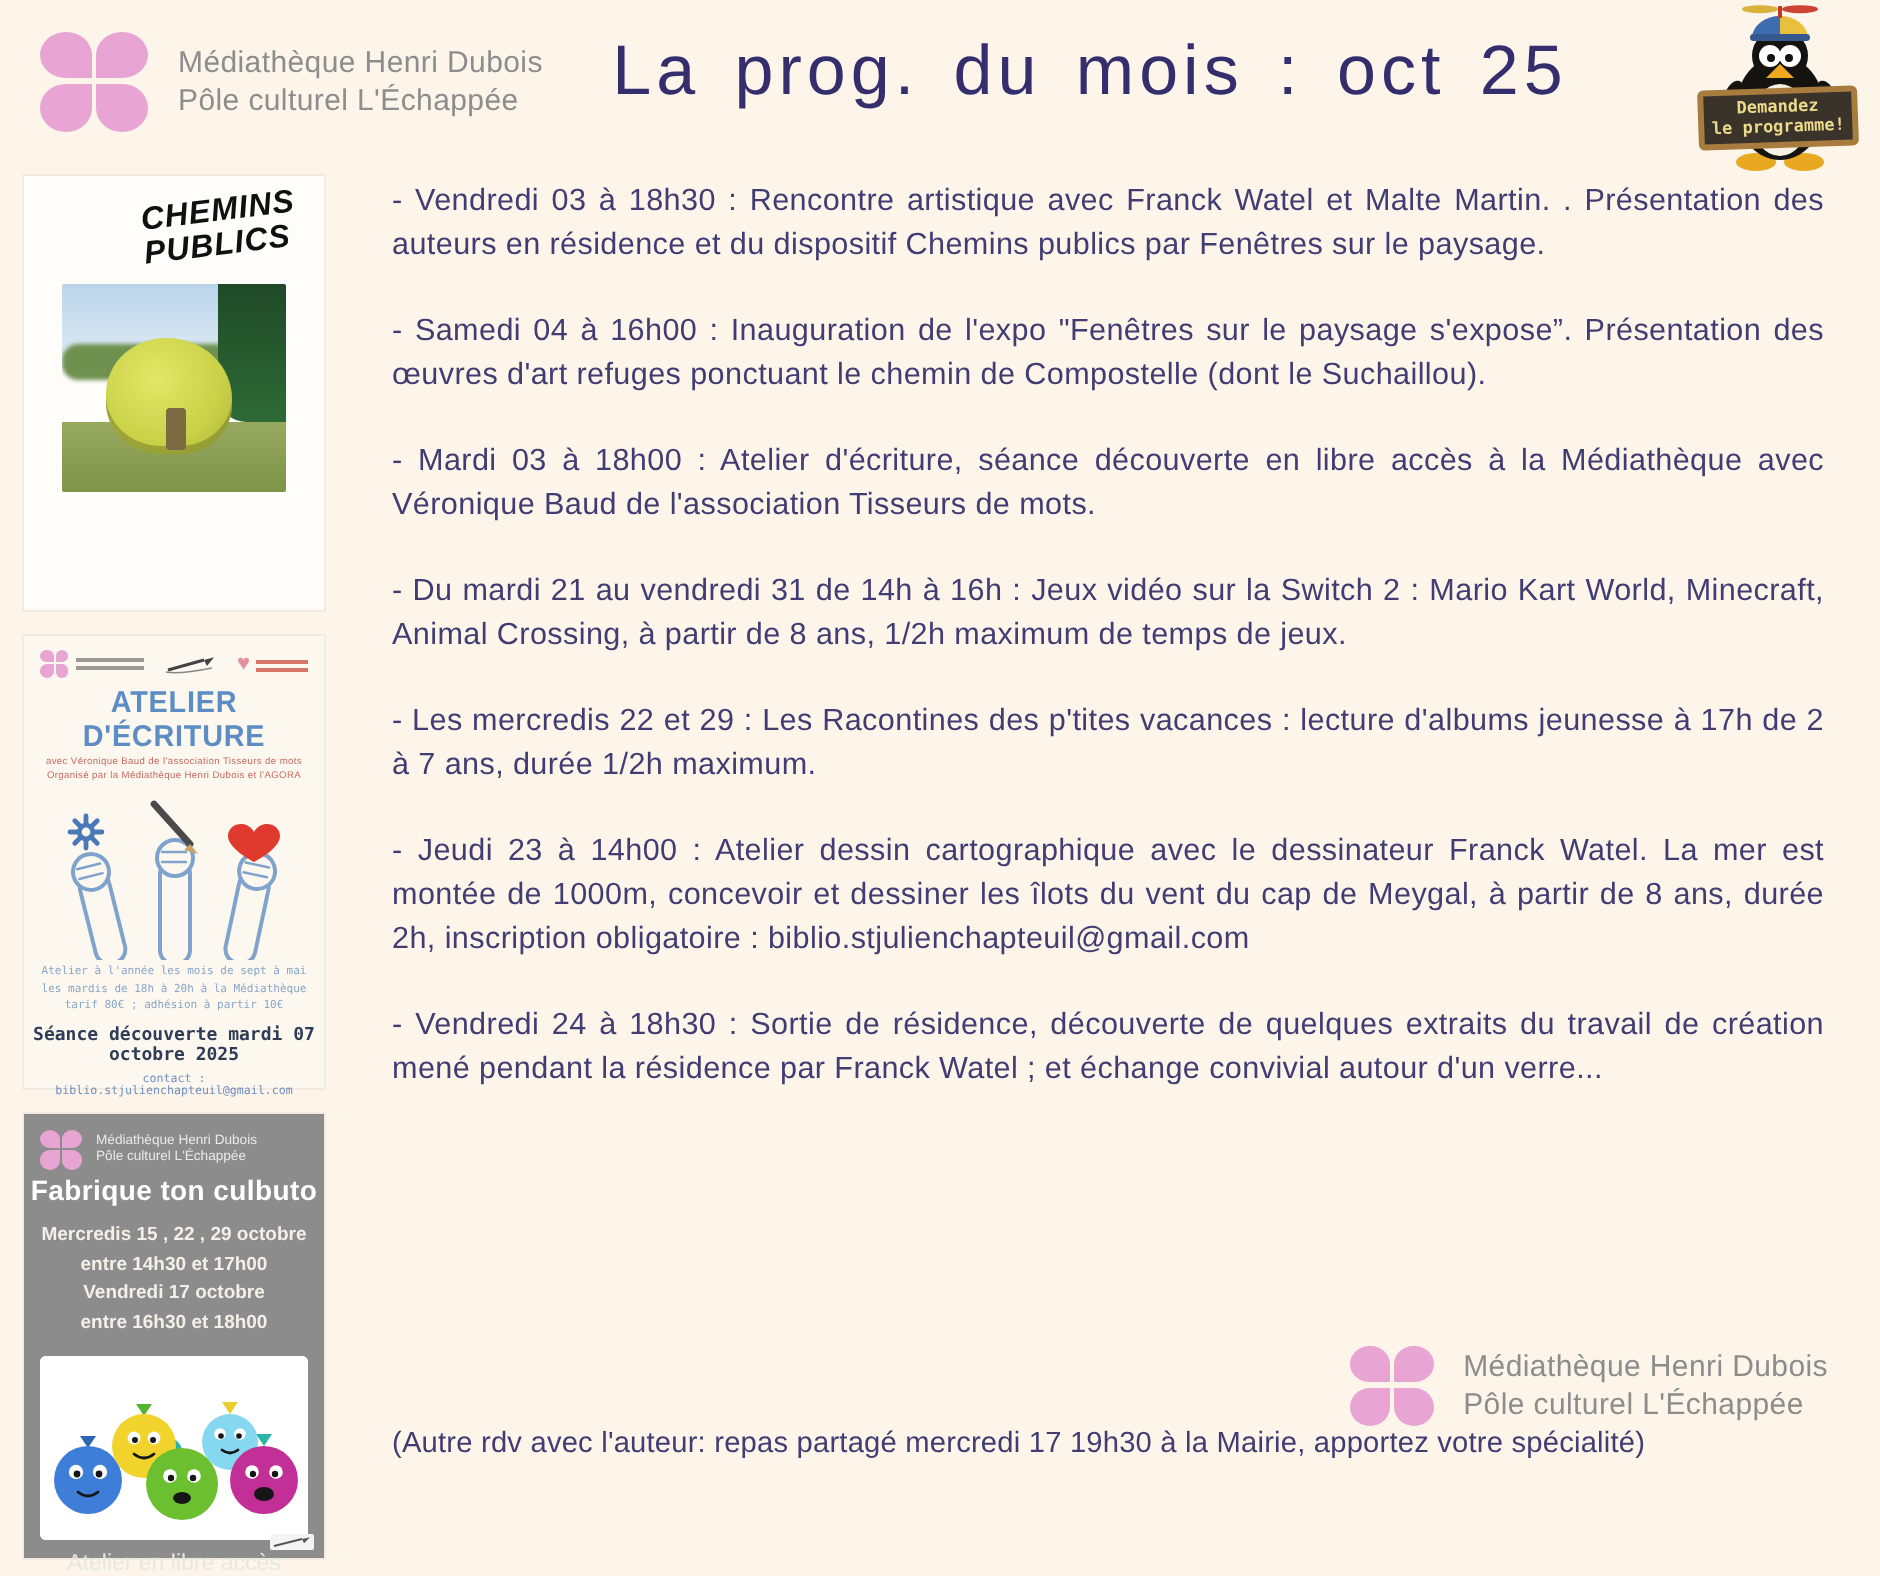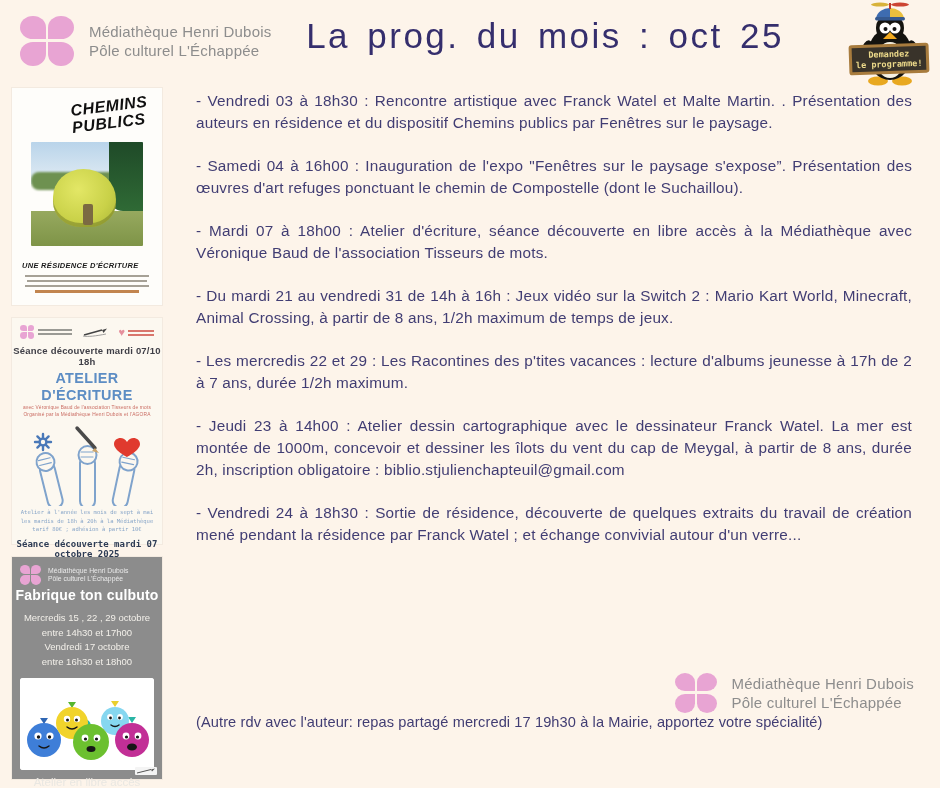--- a/index.html
+++ b/index.html
@@ -66,21 +66,21 @@
   .p2-credit{font-size:4.8px;color:#c96a60;text-align:center;line-height:6.5px;margin-top:2px;letter-spacing:.2px;}
   .p2-art{display:block;margin:2px auto 0;}
   .p2-info{font-size:5.5px;color:#8aa7c9;text-align:center;line-height:8.5px;margin-top:2px;font-family:"DejaVu Sans Mono",monospace;}
   .p2-date{font-size:9px;font-weight:bold;color:#2e3c55;text-align:center;margin-top:5px;font-family:"DejaVu Sans Mono",monospace;}
   .p2-contact{font-size:5.8px;color:#6f8fc0;text-align:center;margin-top:4px;font-family:"DejaVu Sans Mono",monospace;}
 
   
   .p3-logorow{display:flex;align-items:center;gap:6px;padding:8px 8px 0;}
   .p3-logotext{color:#e9e9e9;font-size:6.8px;line-height:8.5px;}
   .p3-title{color:#fff;font-weight:bold;font-size:14px;text-align:center;margin-top:2px;letter-spacing:.2px;}
-  .p3-sched{color:#f3f0ea;font-weight:normal;font-size:9.5px;text-align:center;line-height:14.5px;margin-top:8px;}
+  .p3-sched{color:#f3f0ea;font-weight:bold;font-size:9.5px;text-align:center;line-height:14.5px;margin-top:8px;}
   .p3-photo{width:134px;height:92px;background:#fff;border-radius:3px;margin:9px auto 0;overflow:hidden;}
   .p3-access{color:#e9e7e2;font-size:11.5px;text-align:center;margin-top:6px;}
   .p3-chip{position:absolute;right:5px;bottom:4px;width:22px;height:8px;background:#f4f4f4;border-radius:1px;}
   .p3-chip svg{display:block;}
 
   
   .events{position:absolute;left:196px;top:90px;width:716px;color:#413d73;}
   .events p{margin:0 0 21px;font-size:15.3px;line-height:22px;text-align:justify;
             white-space:pre-line;letter-spacing:.2px;}
   .note{position:relative;margin-top:-17px;font-size:14.6px;line-height:21px;color:#413d73;letter-spacing:.1px;}
@@ -142,24 +142,20 @@
       <div class="l2">PUBLICS</div>
     </div>
     <div class="photo1">
       <div class="ph-sky"></div>
       <div class="ph-treeline"></div>
       <div class="ph-treeR"></div>
       <div class="ph-grass"></div>
       <div class="ph-dome"></div>
       <div class="ph-door"></div>
     </div>
-    <div class="cp-bottom">
-      <span class="cp-residence">UNE RÉSIDENCE D'ÉCRITURE</span>
-      <span class="bars"><i class="b1"></i><i class="b2"></i><i class="b3"></i><i class="b4 accent"></i></span>
-    </div>
   </div>
 
   <div class="poster poster2">
     <div class="p2-logos">
       <span class="p2-logomini">
         <span class="pinwheel pw-xs">
             <i class="p1"></i>
             <i class="p2"></i>
             <i class="p3"></i>
             <i class="p4"></i>
@@ -175,21 +171,20 @@
         <path d="M1,10 C6,11 14,10 24,8" stroke="#888" stroke-width=".8" fill="none"></path>
       </svg>
       <span class="p2-logomini">
         <span class="p2-heart">♥</span>
         <span>
             <i class="p2-redbar"></i>
             <i class="p2-redbar"></i>
           </span>
       </span>
     </div>
-    <div class="p2-seance">Séance découverte mardi 07/10 18h</div>
     <div class="p2-title">ATELIER D'ÉCRITURE</div>
     <div class="p2-credit">
       <div>avec Véronique Baud de l'association Tisseurs de mots</div>
       <div>Organisé par la Médiathèque Henri Dubois et l'AGORA</div>
     </div>
     <svg class="p2-art" width="136" height="86" viewBox="0 0 136 86">
       <g stroke="#7fa3cc" stroke-width="2" fill="#fcf8f0" stroke-linecap="round">
         <g transform="rotate(-14 34 70)">
           <rect x="26" y="42" width="15" height="46" rx="7"></rect>
           <circle cx="33.5" cy="41" r="9"></circle>
@@ -297,21 +292,21 @@
           <path d="M2,6 L16,2.5" stroke="#555" stroke-width="1" fill="none"></path>
           <path d="M16,2.5 L20,1.6 L17,4.6" fill="#555"></path>
         </svg>
     </span>
   </div>
 
   <div class="events">
 
   <p>- Vendredi 03 à 18h30 : Rencontre artistique avec Franck Watel et Malte Martin. . Présentation des auteurs en résidence et du dispositif Chemins publics par Fenêtres sur le paysage.</p>
       <p>- Samedi 04 à 16h00 : Inauguration de l'expo "Fenêtres sur le paysage s'expose”. Présentation des œuvres d'art refuges ponctuant le chemin de Compostelle (dont le Suchaillou).</p>
-      <p>- Mardi 07 à 18h00 : Atelier d'écriture, séance découverte en libre accès à la Médiathèque avec Véronique Baud de l'association Tisseurs de mots.</p>
+      <p>- Mardi 03 à 18h00 : Atelier d'écriture, séance découverte en libre accès à la Médiathèque avec Véronique Baud de l'association Tisseurs de mots.</p>
       <p>- Du mardi 21 au vendredi 31 de 14h à 16h : Jeux vidéo sur la Switch 2 : Mario Kart World, Minecraft, Animal Crossing, à partir de 8 ans, 1/2h maximum de temps de jeux.</p>
       <p>- Les mercredis 22 et 29 : Les Racontines des p'tites vacances : lecture d'albums jeunesse  à 17h de 2 à 7 ans, durée 1/2h maximum.</p>
       <p>- Jeudi 23 à 14h00 : Atelier dessin cartographique avec le dessinateur Franck Watel. La mer est montée de 1000m, concevoir et dessiner les îlots du vent du cap de Meygal,  à partir de 8 ans, durée 2h, inscription obligatoire : biblio.stjulienchapteuil@gmail.com</p>
       <p>- Vendredi 24 à 18h30 : Sortie de résidence, découverte de quelques extraits du travail de création mené pendant la résidence par Franck Watel ; et échange convivial autour d'un verre...</p>
     </div>
   <div class="events" style="top:auto;bottom:0;position:static;">
   </div>
   <div class="note-wrap" style="position:absolute;left:196px;top:712px;width:716px;">
     <div class="note" style="margin-top:0;">(Autre rdv avec l'auteur: repas partagé mercredi 17 19h30 à la Mairie, apportez votre spécialité)</div>
   </div>

